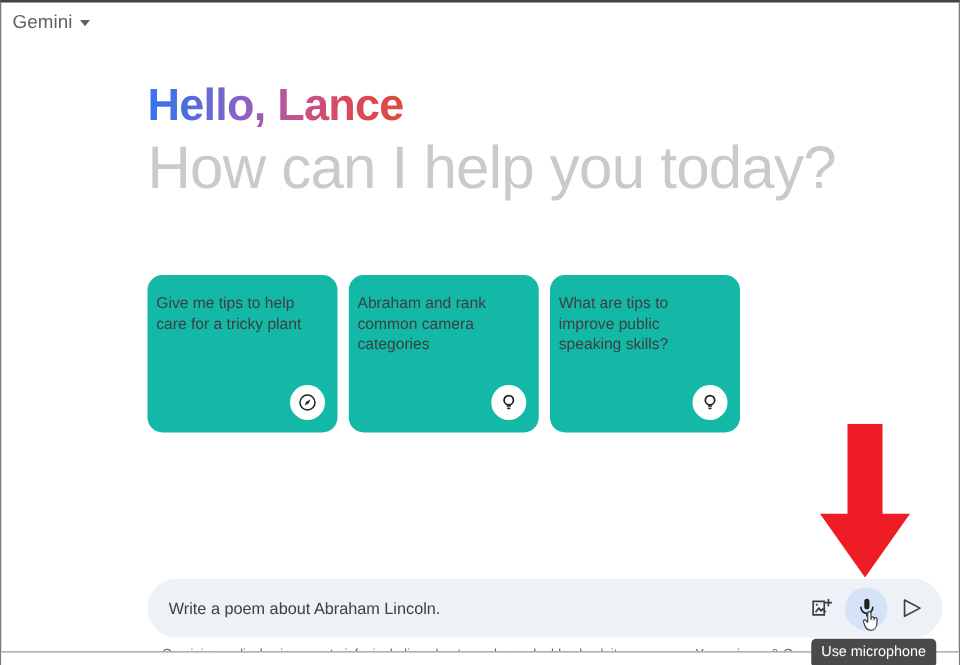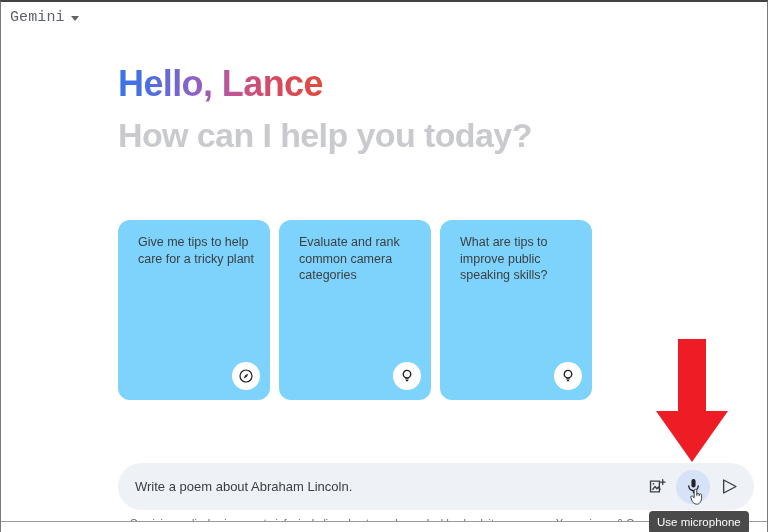--- a/index.html
+++ b/index.html
@@ -32,21 +32,20 @@
   
   #topbar {
     position: absolute;
     left: 0; top: 0;
     width: 768px;
     height: 30px;
     display: flex;
     align-items: center;
     padding-left: 9px;
     box-sizing: border-box;
-    font-family: Liberation Mono, monospace;
   }
   #brand-row {
     display: flex;
     align-items: center;
     gap: 6px;
     cursor: pointer;
   }
   #brand-label {
     font-size: 15px;
     color: #5f6368;
@@ -74,44 +73,44 @@
     letter-spacing: -0.6px;
     background: linear-gradient(90deg, #3b73e8 0%, #4a6fe0 14%, #8a62c8 36%, #c4538f 58%, #d9485e 78%, #df4b3d 100%);
     -webkit-background-clip: text;
     background-clip: text;
     color: transparent;
     -webkit-text-fill-color: transparent;
     display: inline-block;
     white-space: nowrap;
   }
   #greeting-line2 {
-    font-size: 34px;
-    font-weight: bold;
+    font-size: 48px;
+    font-weight: normal;
     line-height: 50px;
     letter-spacing: -0.6px;
     color: #c9cacd;
     white-space: nowrap;
     margin-top: 2px;
   }
 
   
   #cards {
     position: absolute;
     left: 117px;
     top: 218px;
     display: flex;
     gap: 9px;
   }
   .card {
     width: 152px;
-    height: 180px;
-    background: #7dd3fc;
+    height: 126px;
+    background: #14b8a6;
     border-radius: 12px;
     box-sizing: border-box;
-    padding: 14px 14px 0 20px;
+    padding: 14px 14px 0 7px;
     position: relative;
     cursor: pointer;
     flex: 0 0 auto;
   }
   .card-text {
     font-size: 12.5px;
     line-height: 16.5px;
     color: #3c4043;
   }
   .card-icon {
@@ -254,21 +253,21 @@
       <div class="card-text">Give me tips to help care for a tricky plant</div>
       <div class="card-icon">
         <svg width="16" height="16" viewBox="0 0 24 24" fill="none" stroke="#202124" stroke-width="1.8">
           <circle cx="12" cy="12" r="9"></circle>
           <path d="M15.6 8.4 10.8 10.8 8.4 15.6 13.2 13.2 Z" fill="#202124" stroke="none"></path>
         </svg>
       </div>
     </div>
 
     <div class="card">
-      <div class="card-text">Evaluate and rank common camera categories</div>
+      <div class="card-text">Abraham and rank common camera categories</div>
       <div class="card-icon">
         <svg width="16" height="16" viewBox="0 0 24 24">
           <circle cx="12" cy="9.2" r="5.6" fill="none" stroke="#202124" stroke-width="2.1"></circle>
           <rect x="9.2" y="15.3" width="5.6" height="1.9" rx="0.9" fill="#202124"></rect>
           <rect x="10.1" y="18.1" width="3.8" height="1.9" rx="0.9" fill="#202124"></rect>
         </svg>
       </div>
     </div>
 
 

